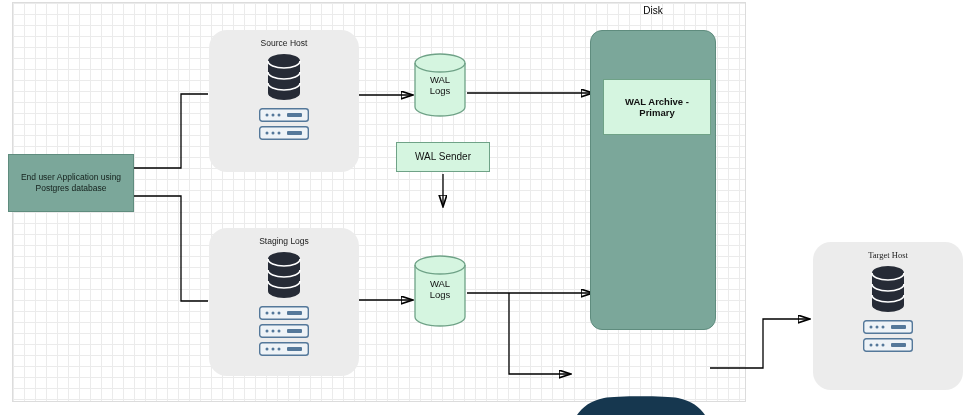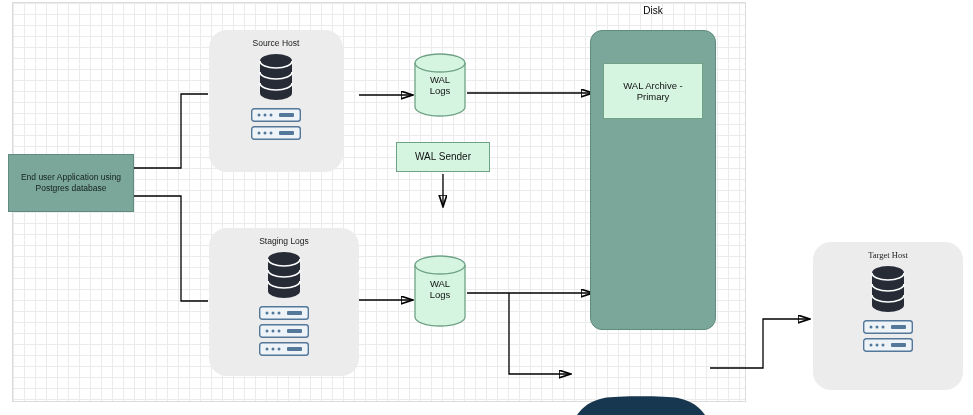--- a/index.html
+++ b/index.html
@@ -21,42 +21,42 @@
 
   .host {
     position:absolute; background:var(--host-gray); border-radius:18px;
     display:flex; flex-direction:column; align-items:center;
     padding-top:8px; box-sizing:border-box;
   }
   .host-title { font-size:8.5px; color:#1a1a1a; white-space:nowrap; }
   .host-icons { display:flex; flex-direction:column; align-items:center; gap:4px; margin-top:5px; }
   .db-icon { width:42px; height:48px; margin-bottom:3px; }
   .server-icon { width:50px; height:14px; }
-  .source-host { left:209px; top:30px;  width:134px; height:142px; }
+  .source-host { left:209px; top:30px;  width:150px; height:142px; }
   .staging-host { left:209px; top:228px; width:150px; height:148px; }
   .target-host { left:813px; top:242px; width:150px; height:148px;font-family:Liberation Serif, serif; }
 
   .teal-box {
     position:absolute; left:8px; top:154px; width:126px; height:58px;
     background:var(--teal); border:1px solid var(--teal-border);
     display:flex; align-items:center; justify-content:center; text-align:center;
     font-size:8.5px; line-height:1.25; color:#14201c; padding:0 8px; box-sizing:border-box;
   }
 
   .disk-label { position:absolute; left:590px; top:5px; width:126px; text-align:center; font-size:10px; color:#000; }
   .disk-container {
     position:absolute; left:590px; top:30px; width:126px; height:300px;
     background:var(--teal); border:1px solid var(--teal-border); border-radius:12px; box-sizing:border-box;
   }
   .mint-box {
     background:var(--mint); border:1px solid var(--mint-border);
     display:flex; align-items:center; justify-content:center; text-align:center;
     font-size:9.5px; line-height:1.2; color:#111; box-sizing:border-box; padding:2px 6px;
   }
-  .archive-primary   { position:absolute; left:12px; top:32px;  width:100px; height:56px; }
+  .archive-primary   { position:absolute; left:12px; top:48px;  width:108px; height:56px;font-weight:bold; }
   .archive-secondary { position:absolute; left:12px; top:218px; width:100px; height:56px; }
   .wal-sender   { position:absolute; left:396px; top:142px; width:94px; height:30px; font-size:10px; }
   .wal-receiver { position:absolute; left:396px; top:208px; width:94px; height:30px; font-size:10px; }
 
   .wal-cylinder { position:absolute; }
   .wal-top    { left:414px; top:53px;  width:52px; height:64px; }
   .wal-bottom { left:414px; top:255px; width:52px; height:72px; }
   .cyl-shape { position:absolute; left:0; top:0; width:100%; height:100%; }
   .cyl-body { fill:var(--mint); stroke:var(--mint-border); stroke-width:1.3; }
   .cyl-arc  { fill:none; stroke:var(--mint-border); stroke-width:1.3; }

